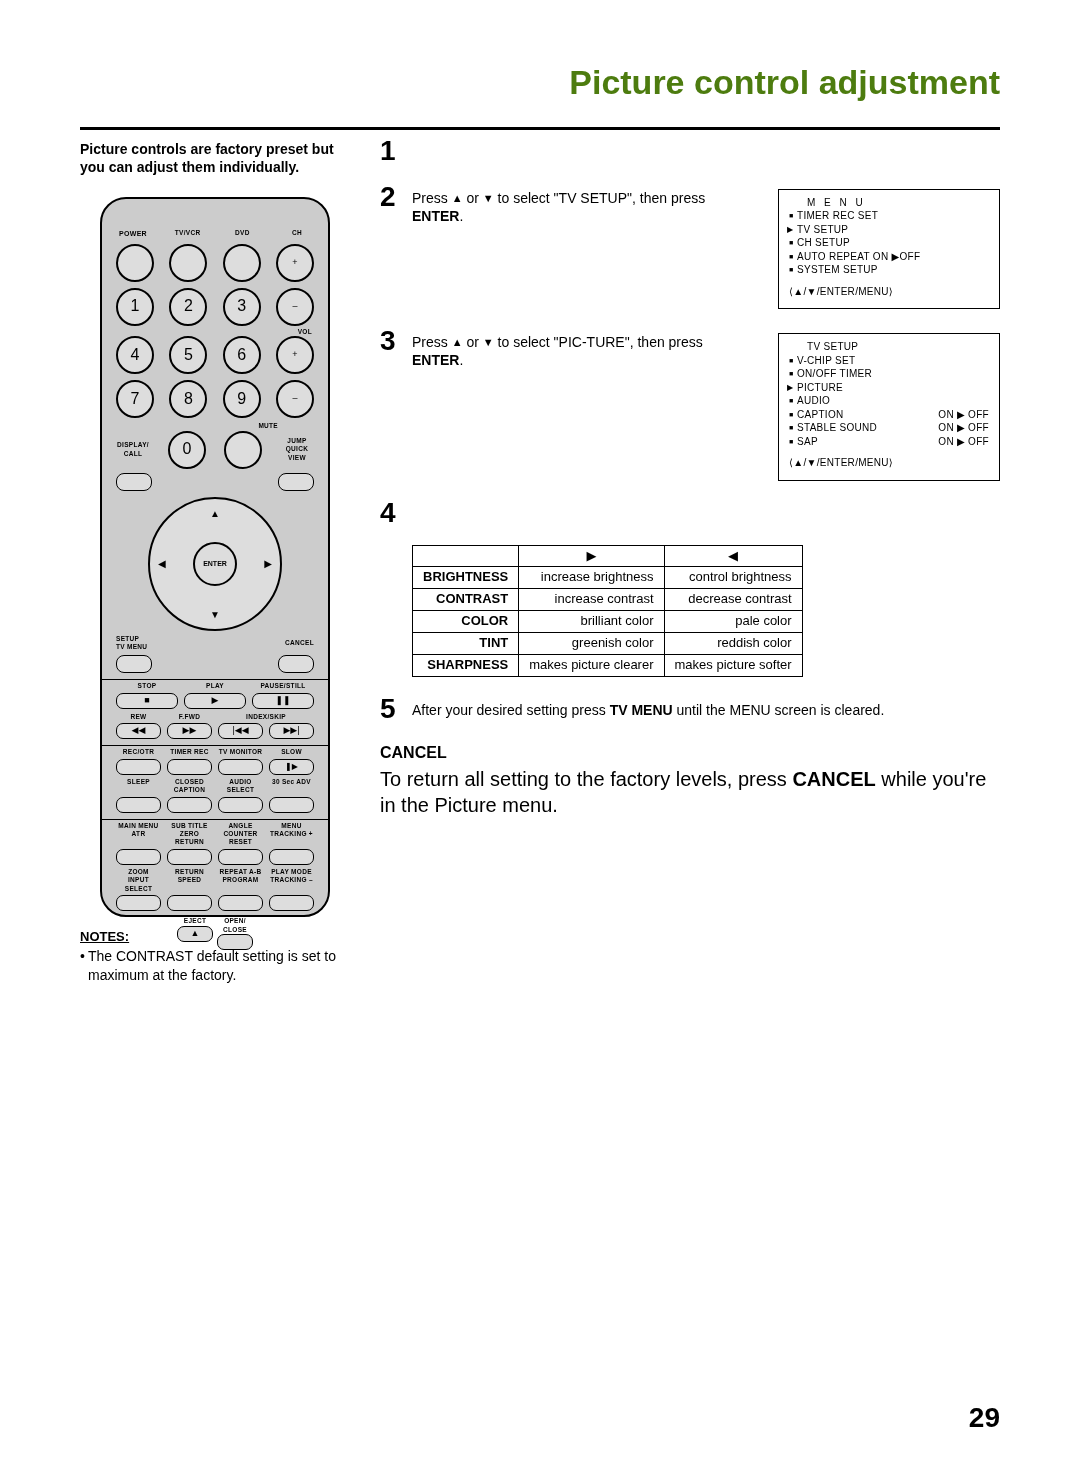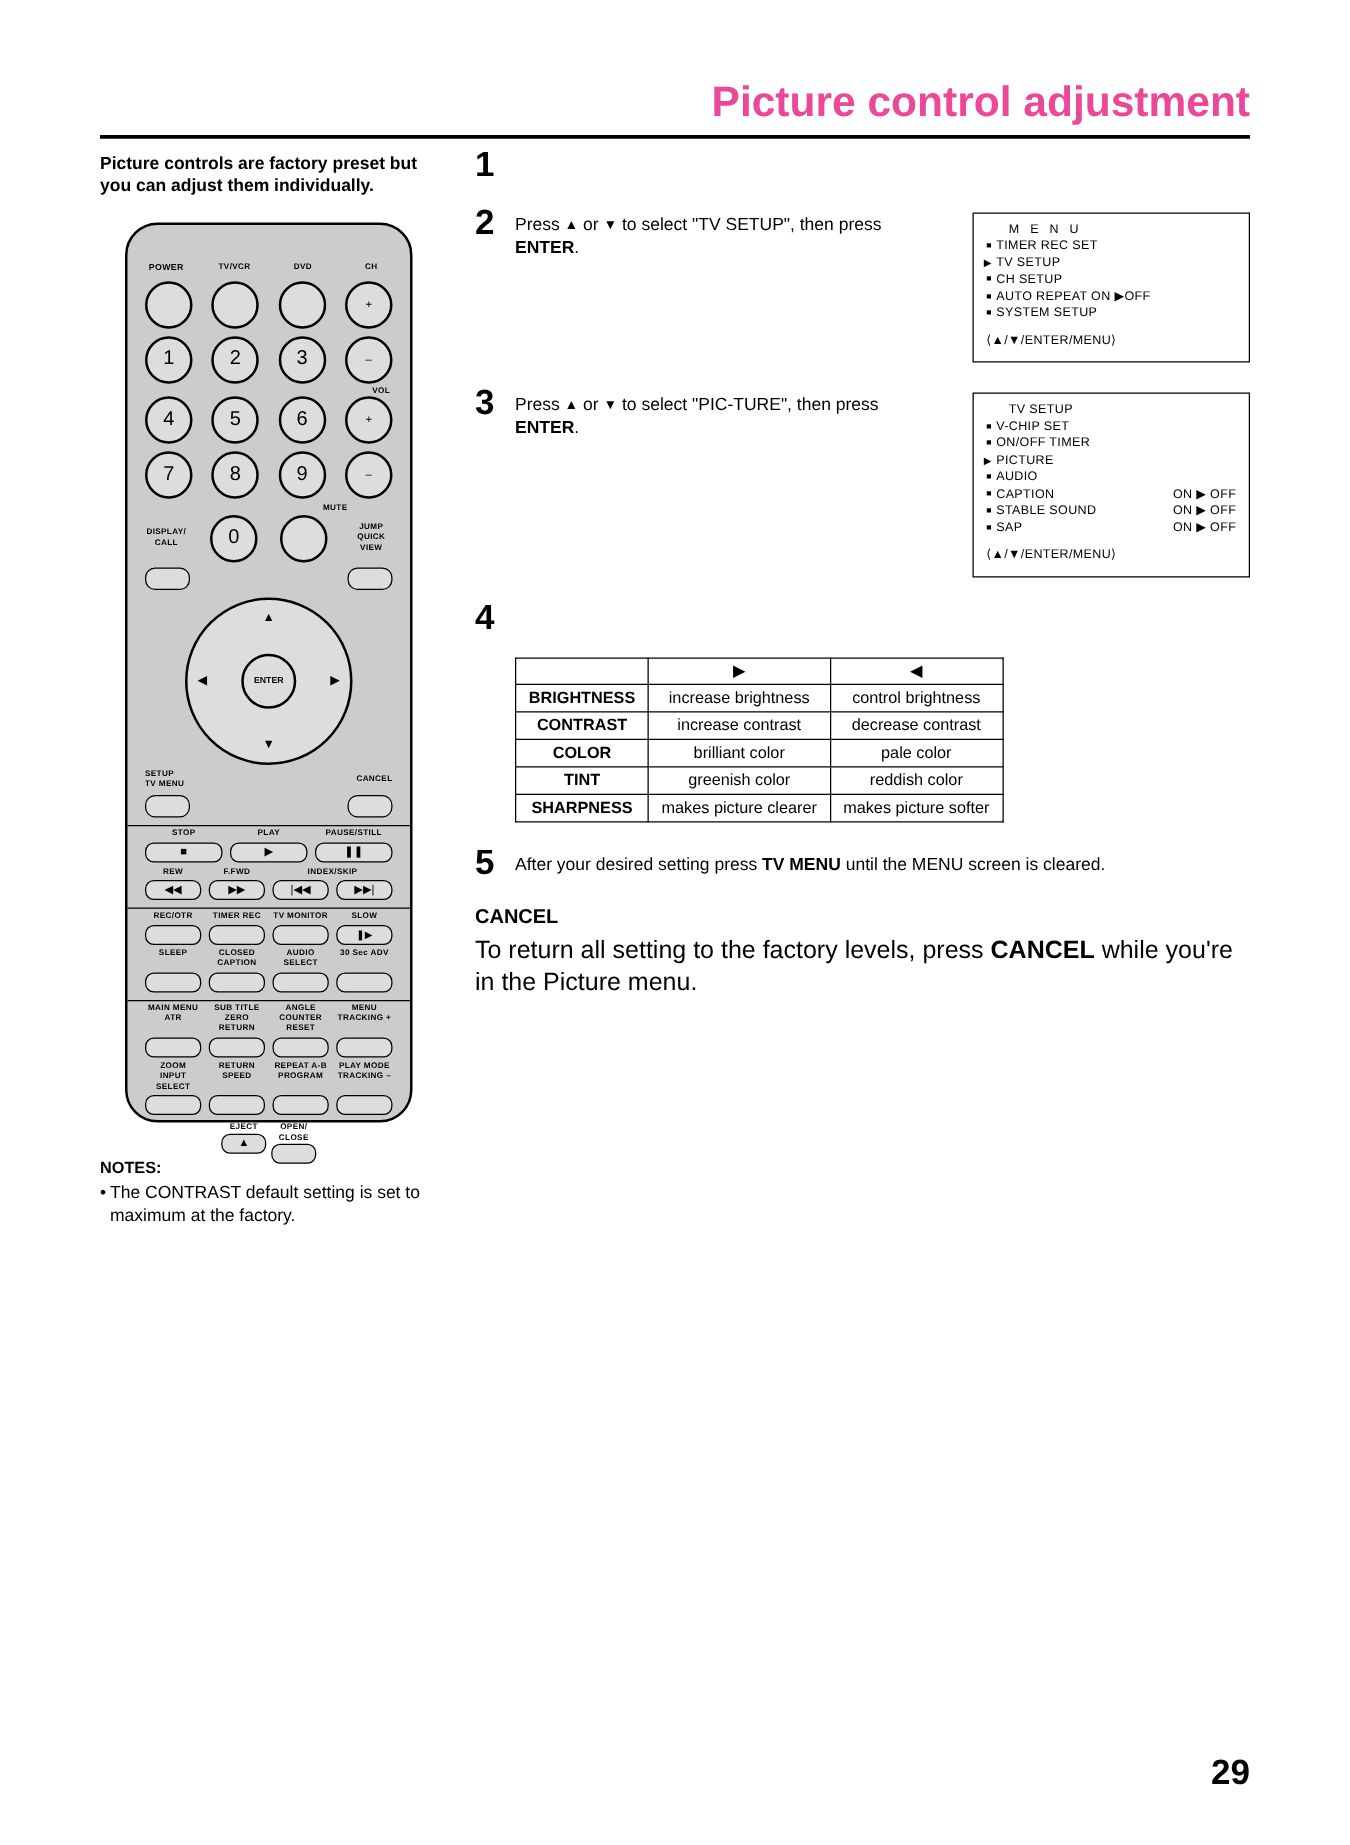--- a/index.html
+++ b/index.html
@@ -10,23 +10,23 @@
     padding: 60px 80px 40px 80px;
     width: 1080px;
     box-sizing: border-box;
     line-height: 1.3;
   }
   .title {
     font-size: 34px;
     font-weight: bold;
     text-align: right;
     border-bottom: 3px solid #000;
-    padding-bottom: 4px;
+    padding-bottom: 23px;
     margin-bottom: 10px;
-    color:#ec4899;
+    color:#4d7c0f;
   }
   .intro {
     font-weight: bold;
     font-size: 14px;
     width: 260px;
     margin-bottom: 20px;
   }
   .columns {
     display: flex;
     gap: 30px;
@@ -87,26 +87,26 @@
   .osd-footer{margin-top:8px;font-size:10px;}
   table.adj {
     border-collapse: collapse;
     margin-top:8px;
     margin-left:32px;
     font-size:13px;
   }
   table.adj th, table.adj td {
     border:1px solid #000;
     padding:2px 10px;
-    text-align:center;
+    text-align:right;
   }
   table.adj th { font-weight: normal; text-align:center;}
   table.adj td.h { font-weight:bold; }
   .cancel-h{font-weight:bold;font-size:16px;margin-top:20px;margin-bottom:2px;}
-  .notes-h{font-weight:bold;font-size:13px;margin-top:28px;}
+  .notes-h{font-weight:bold;font-size:13px;margin-top:12px;text-decoration:underline;}
   .notes-list{font-size:14px;margin:2px 0 0 0;padding:0;width:270px;}
   .notes-list li{list-style:none;position:relative;padding-left:8px;margin-bottom:2px;}
   .notes-list li::before{content:"•";position:absolute;left:0;}
   .page-num{position:absolute;right:80px;bottom:40px;font-size:28px;font-weight:bold;}
   .tri{font-size:11px;vertical-align:1px;}
   b{font-weight:bold;}
   .osd-right{float:right;}
   .grid4{display:grid;grid-template-columns:repeat(4,1fr);gap:6px;margin-bottom:2px;}
   .btn-pill{height:14px;border:1.5px solid #000;border-radius:7px;background:#ddd;}
   .btn-pill.play{display:flex;align-items:center;justify-content:center;font-size:9px;}

